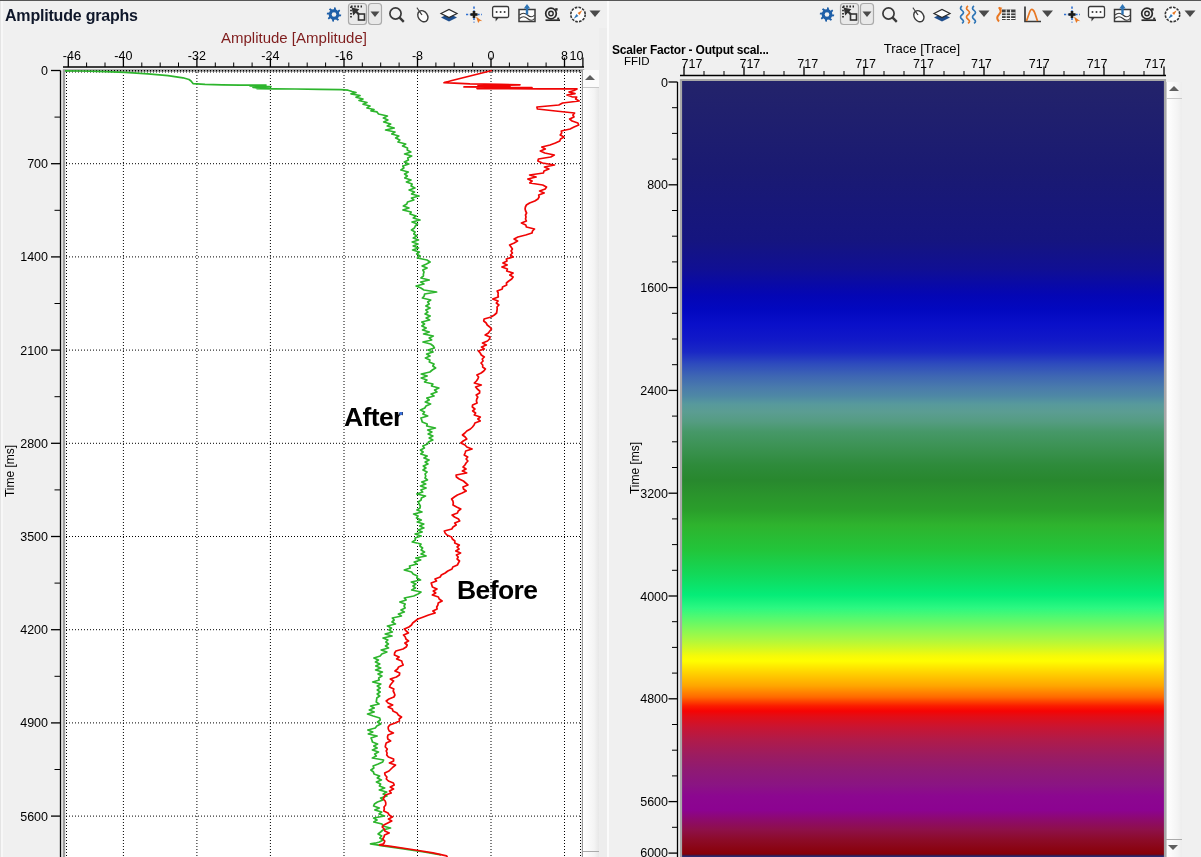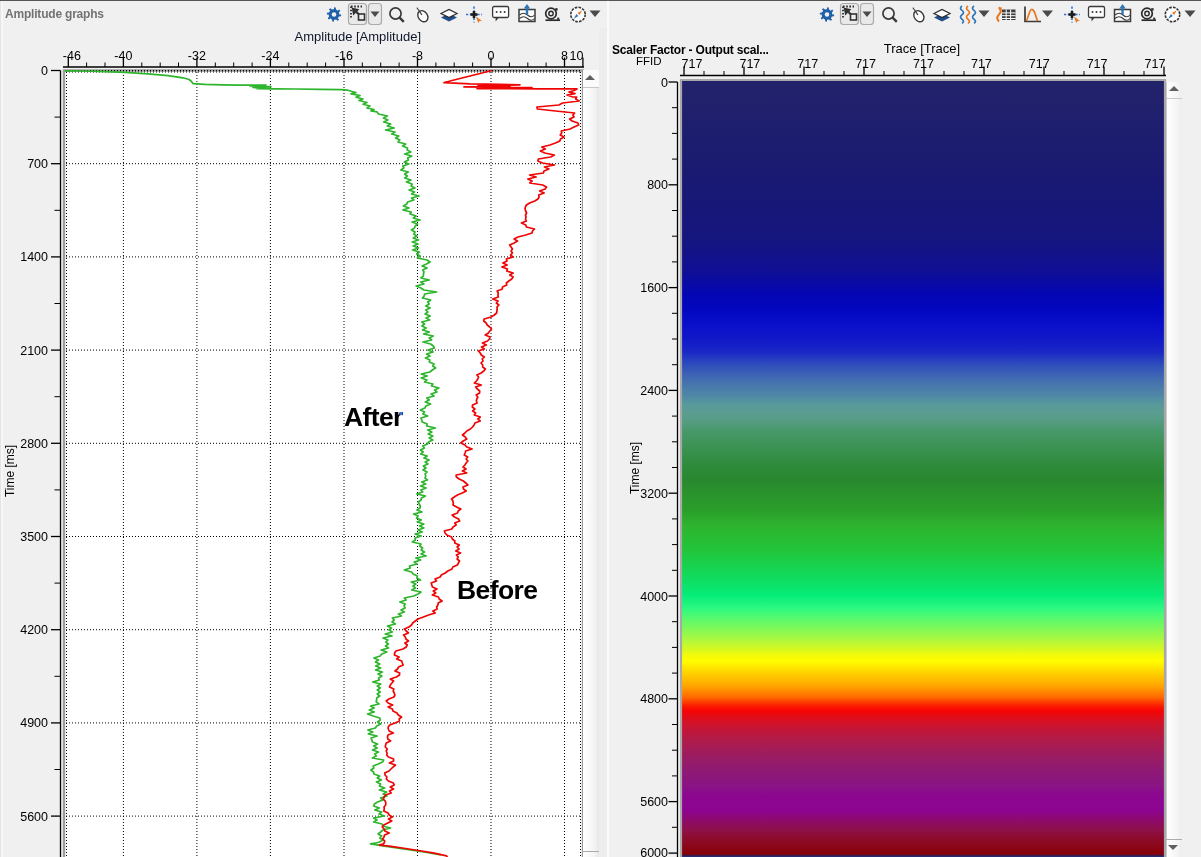--- a/index.html
+++ b/index.html
@@ -3,29 +3,29 @@
 <style>
 * { margin:0; padding:0; box-sizing:border-box; }
 html,body { width:1201px; height:857px; background:#f0f0f0; font-family:"Liberation Sans", sans-serif; overflow:hidden; }
 .abs { position:absolute; }
 </style></head>
 <body>
 <div class="abs" style="left:0;top:0;width:1201px;height:1px;background:#565656;"></div>
 <div class="abs" style="left:0;top:1px;width:1px;height:856px;background:#e4e4e4;"></div>
 <div class="abs" style="left:1px;top:1px;width:2px;height:856px;background:#f7f7f7;"></div>
 
-<div class="abs" style="left:5px;top:7px;font-size:12px;letter-spacing:-0.2px;font-weight:bold;color:#737373;">Amplitude graphs</div>
+<div class="abs" style="left:5px;top:7px;font-size:16px;letter-spacing:-0.2px;font-weight:bold;color:#0f172a;">Amplitude graphs</div>
 <div class="abs" style="left:612px;top:7px;font-size:12px;letter-spacing:-0.2px;font-weight:bold;color:#000;margin-top:36px;">Scaler Factor - Output scal...</div>
 
 <div class="abs" style="left:599px;top:28px;width:8px;height:829px;background:#ededed;"></div>
 <div class="abs" style="left:607px;top:1px;width:2px;height:856px;background:#fbfbfb;"></div>
 
-<div class="abs" style="left:221px;top:29px;width:200px;text-align:right;font-size:13px;color:#0f172a;">Amplitude [Amplitude]</div>
+<div class="abs" style="left:221px;top:29px;width:200px;text-align:left;font-size:15px;color:#7f1d1d;">Amplitude [Amplitude]</div>
 <div class="abs" style="left:822px;top:41px;width:200px;text-align:center;font-size:13px;color:#000;">Trace [Trace]</div>
-<div class="abs" style="left:624px;top:55px;font-size:11.5px;color:#000;margin-left:12px;">FFID</div>
+<div class="abs" style="left:624px;top:55px;font-size:11.5px;color:#000;">FFID</div>
 <div class="abs" style="left:-35px;top:464px;width:90px;text-align:center;font-size:12px;color:#000;transform:rotate(-90deg);">Time [ms]</div>
 <div class="abs" style="left:590px;top:461px;width:90px;text-align:center;font-size:12px;color:#000;transform:rotate(-90deg);">Time [ms]</div>
 
 <div class="abs" style="left:682px;top:81px;width:482px;height:776px;background:linear-gradient(to bottom, #23236b 0.0px, #1a1a72 89.0px, #15157f 159.0px, #100f94 189.0px, #0406b4 214.0px, #0208c0 229.0px, #090fc9 243.0px, #1119c8 259.0px, #1a28c5 271.0px, #2e4bbd 283.0px, #3e66b3 295.0px, #4a7cab 307.0px, #4e88a5 315.0px, #57999c 323.0px, #5b9d92 331.0px, #549c81 341.0px, #469868 351.0px, #3b9252 367.0px, #2e8b3b 384.0px, #28882e 399.0px, #2a942c 414.0px, #2a9e2b 429.0px, #2eb32e 444.0px, #22c53a 469.0px, #12d95a 494.0px, #05ec78 514.0px, #2cf881 527.0px, #55f96e 537.0px, #86f955 549.0px, #aef83e 559.0px, #d9f91e 569.0px, #f6fa08 575.0px, #fffe00 580.0px, #ffe400 587.0px, #ffc700 595.0px, #ffa400 605.0px, #ff6a00 616.0px, #fb1c00 625.0px, #f60303 630.0px, #e30d15 635.0px, #c91532 646.0px, #b01b4a 659.0px, #9c1c60 674.0px, #8f1a73 689.0px, #8a1483 704.0px, #8c0790 715.0px, #8c0391 729.0px, #8d0a6b 739.0px, #8e1048 749.0px, #8c0b28 759.0px, #8a0515 767.0px, #870008 773.0px, #4b1035 774.2px, #2a2a6e 775.0px, #2a2a72 776.0px);"></div>
 
 <svg class="abs" style="left:0;top:0;" width="1201" height="857" viewBox="0 0 1201 857">
 <rect x="64" y="69.5" width="519" height="788" fill="#ffffff" stroke="none"></rect>
 <path d="M64,857 L64,70.5 L583,70.5 L583,857" fill="none" stroke="#9c9c9c" stroke-width="2.4"></path>
 <line x1="123.4" y1="72" x2="123.4" y2="857" stroke="#000000" stroke-width="1" stroke-dasharray="1 2"></line>
 <line x1="196.9" y1="72" x2="196.9" y2="857" stroke="#000000" stroke-width="1" stroke-dasharray="1 2"></line>

